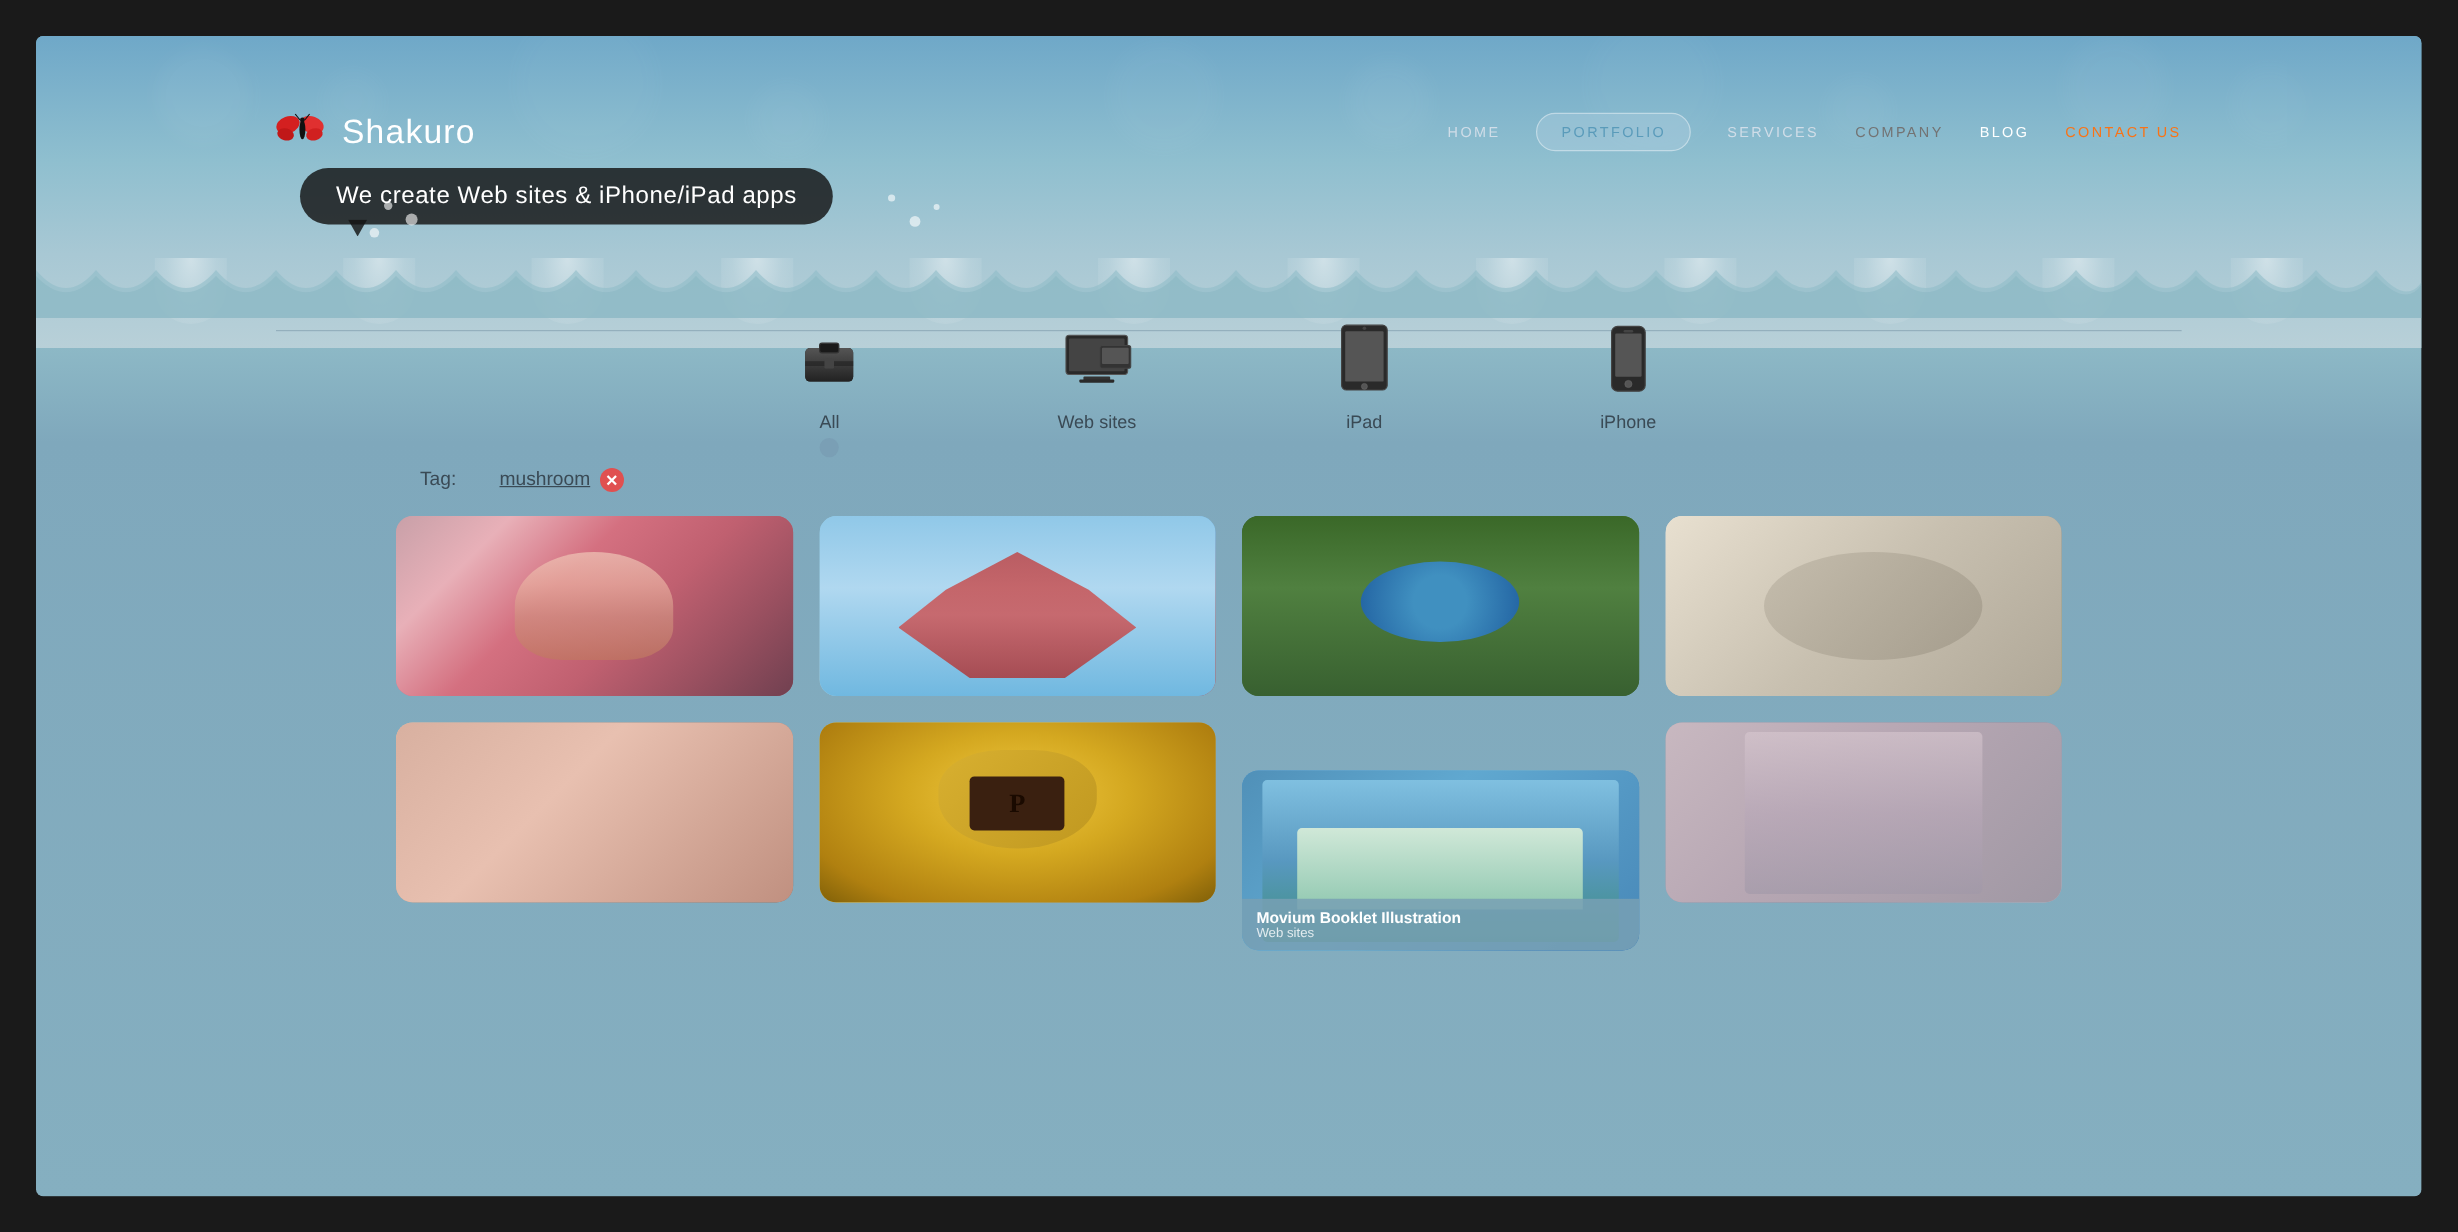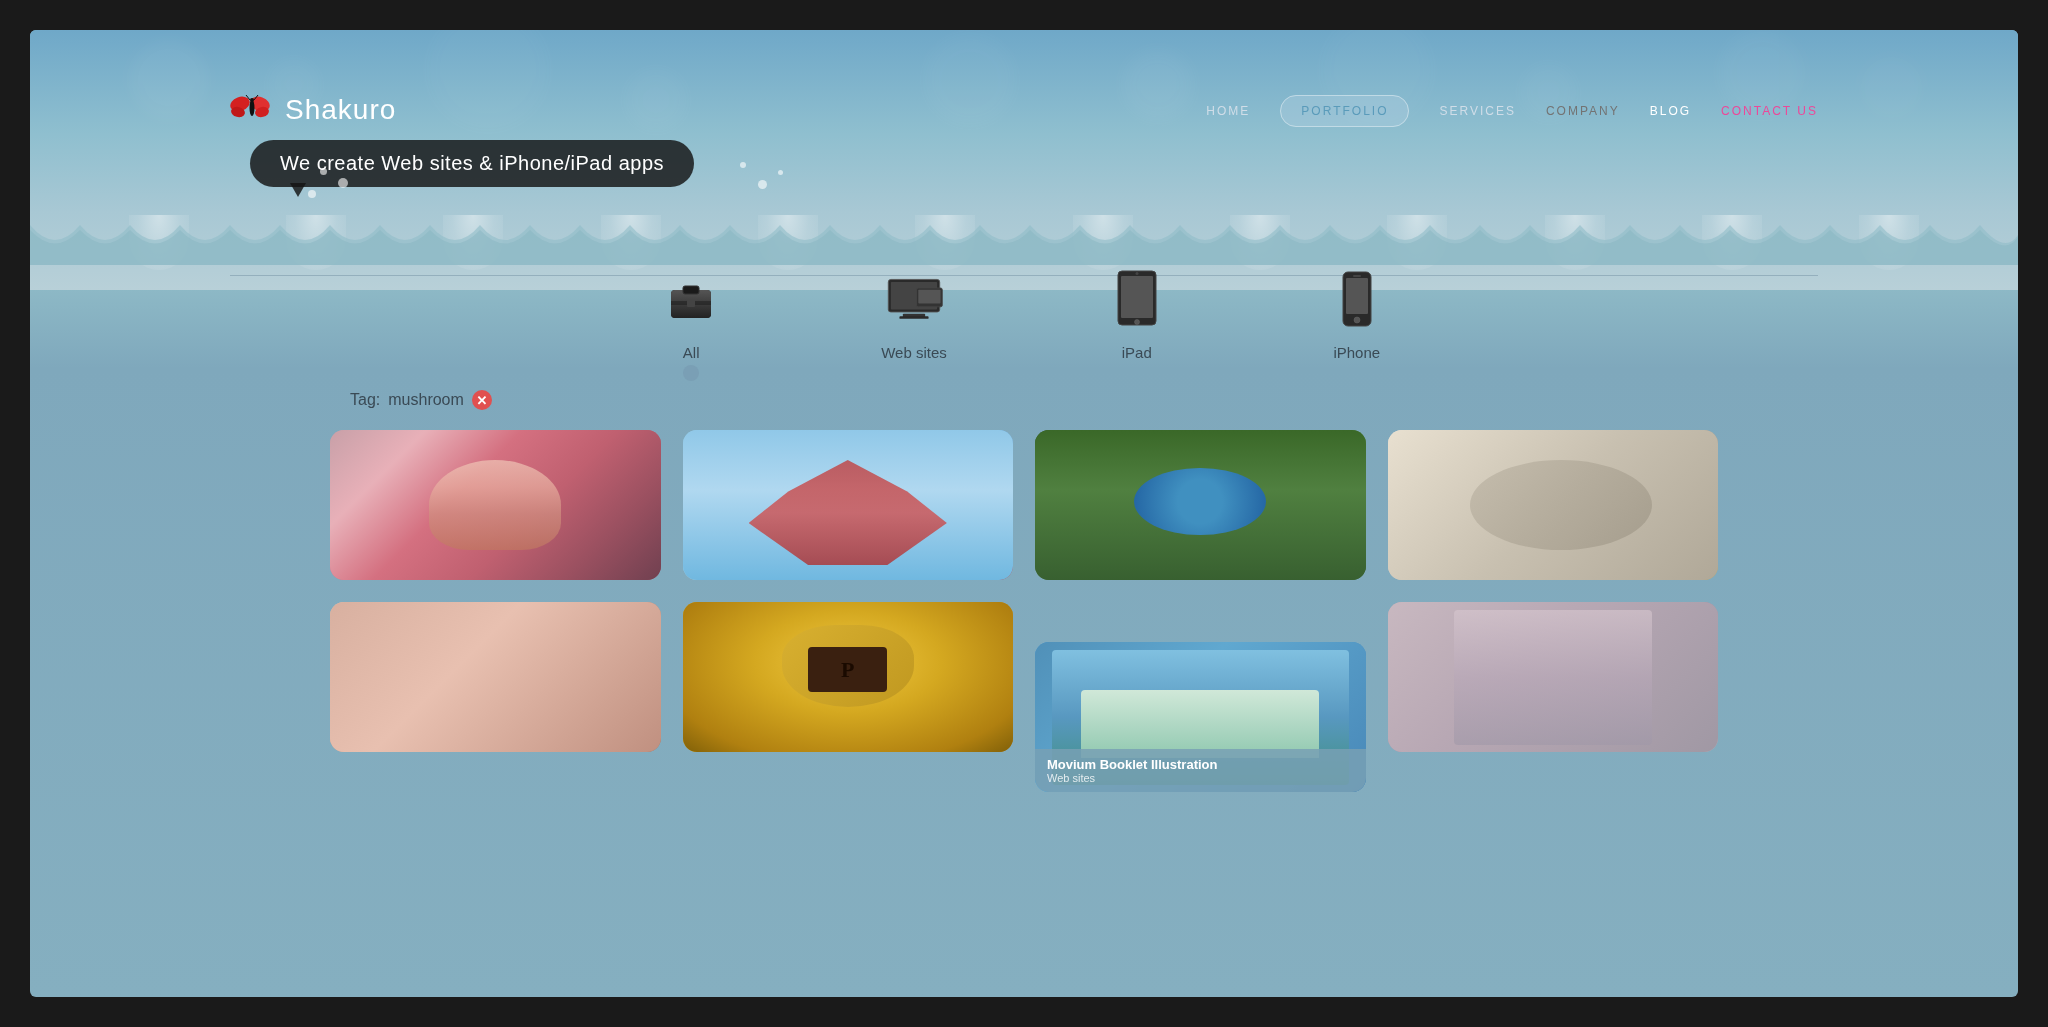--- a/index.html
+++ b/index.html
@@ -95,21 +95,21 @@
       color: #5a9bba;
       background: rgba(180,210,225,0.35);
       padding: 8px 20px;
       border-radius: 20px;
       border: 1px solid rgba(255,255,255,0.4);
       font-weight: 600;
     }
     .nav-services { color: #d0dde8; }
     .nav-company { color: #737373; font-weight: 800; font-size: 17px; }
     .nav-blog { color: #fff; font-weight: 800; font-size: 17px; }
-    .nav-contact { color: #ec4899; font-size: 16px; }
+    .nav-contact { color: #f97316; font-size: 16px; }
     
     .tagline-bubble {
       position: absolute;
       top: 110px;
       left: 220px;
       background: rgba(20,20,20,0.82);
       color: #fff;
       padding: 12px 30px;
       border-radius: 30px;
       font-size: 20px;
@@ -188,22 +188,24 @@
       top: 360px;
       left: 320px;
       display: flex;
       align-items: center;
       gap: 8px;
       font-size: 16px;
       color: #3a4a55;
     }
     .tag-link {
       color: #3a4a55;
+      text-decoration: underline;
       cursor: pointer;
       font-size: 16px;
+      margin-left: 28px;
     }
     .tag-remove {
       width: 20px;
       height: 20px;
       border-radius: 50%;
       background: #e05050;
       color: #fff;
       display: flex;
       align-items: center;
       justify-content: center;

